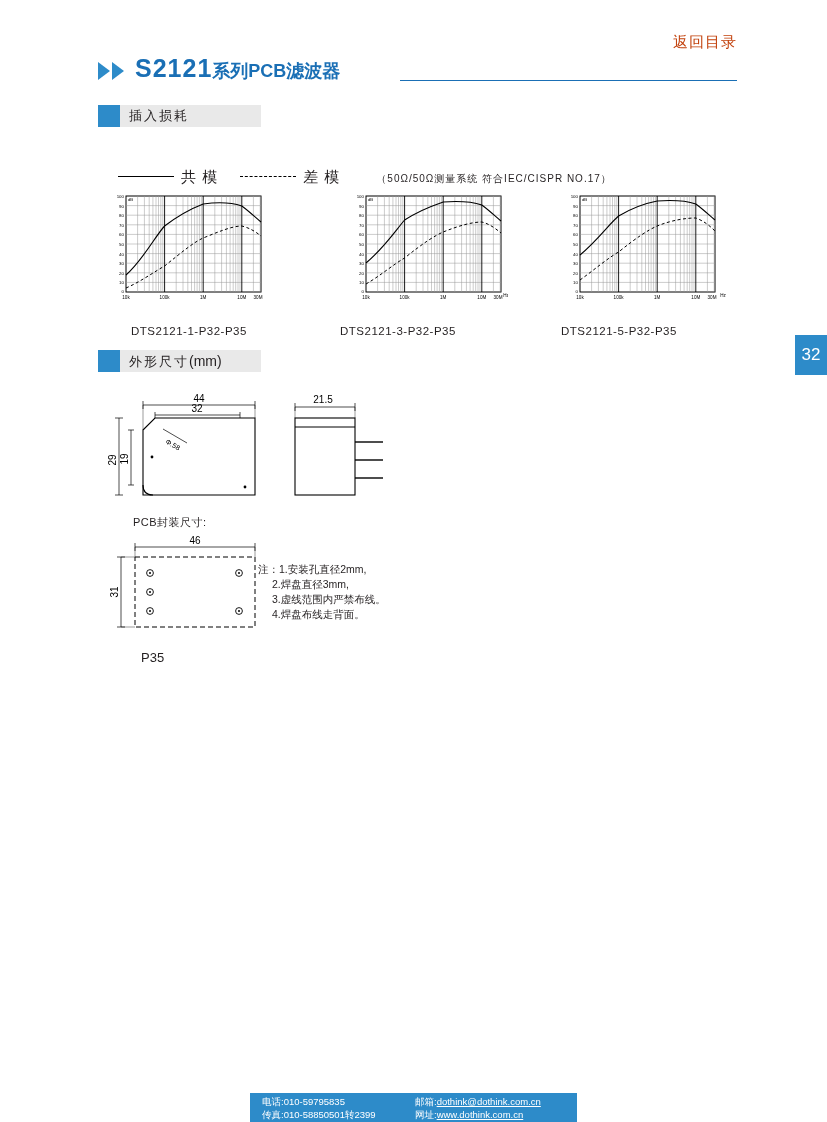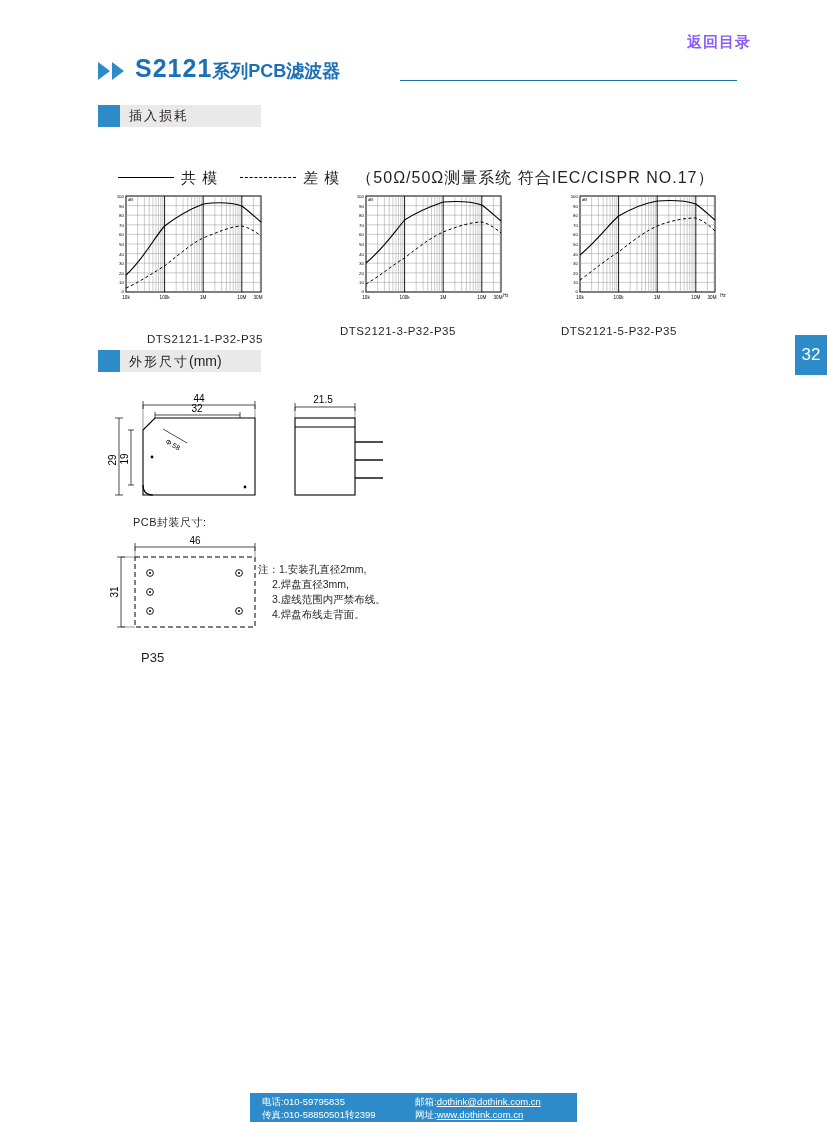--- a/index.html
+++ b/index.html
@@ -13,25 +13,25 @@
     position: relative;
     font-family: "Liberation Sans", sans-serif;
     color: #231f20;
     overflow: hidden;
   }
 
   
   .return-link {
     position: absolute;
     top: 33px;
-    right: 76px;
+    right: 90px;
     font-size: 15px;
-    color: #8b5cf6;
+    color: #c2410c;
     letter-spacing: 1px;
-    font-weight: bold;
+    font-weight: normal;
   }
   .title-row {
     position: absolute;
     top: 55px;
     left: 98px;
     right: 90px;
     height: 34px;
   }
   .chev {
     position: absolute;
@@ -105,21 +105,21 @@
     margin-right: 7px;
   }
   .legend .dashed {
     display: inline-block;
     width: 56px;
     border-top: 1.5px dashed #000;
     vertical-align: 5px;
     margin-right: 7px;
     margin-left: 22px;
   }
-  .legend .note { margin-left: 16px; font-size: 16px; }
+  .legend .note { margin-left: 36px; font-size: 10px; }
 
   
   .graph-box { position: absolute; }
   .graph-caption {
     position: absolute;
     font-size: 11.5px;
     letter-spacing: .5px;
     color: #231f20;
     white-space: nowrap;
   }
@@ -279,21 +279,21 @@
 
     <g font-size="4.6" font-family="Liberation Sans, sans-serif" fill="#000" text-anchor="middle">
       <text x="28" y="109">10k</text>
       <text x="66.6" y="109">100k</text>
       <text x="105.2" y="109">1M</text>
       <text x="143.8" y="109">10M</text>
       <text x="160" y="109">30M</text>
     </g>
   </svg>
 </div>
-<div class="graph-caption" style="left:131px; top:333px;margin-left:16px;">DTS2121-1-P32-P35</div>
+<div class="graph-caption" style="left:131px; top:325px;">DTS2121-1-P32-P35</div>
 
 <div class="graph-box" style="left:338px; top:190px;">
   <svg width="170" height="120" viewBox="0 0 170 120">
     <rect x="28" y="6" width="135" height="96" fill="#ffffff" stroke="#000" stroke-width="1"></rect>
     <g stroke="#999" stroke-width="0.5">
       <line x1="28" y1="15.6" x2="163" y2="15.6"></line>
       <line x1="28" y1="25.2" x2="163" y2="25.2"></line>
       <line x1="28" y1="34.8" x2="163" y2="34.8"></line>
       <line x1="28" y1="44.4" x2="163" y2="44.4"></line>
       <line x1="28" y1="54" x2="163" y2="54"></line>

